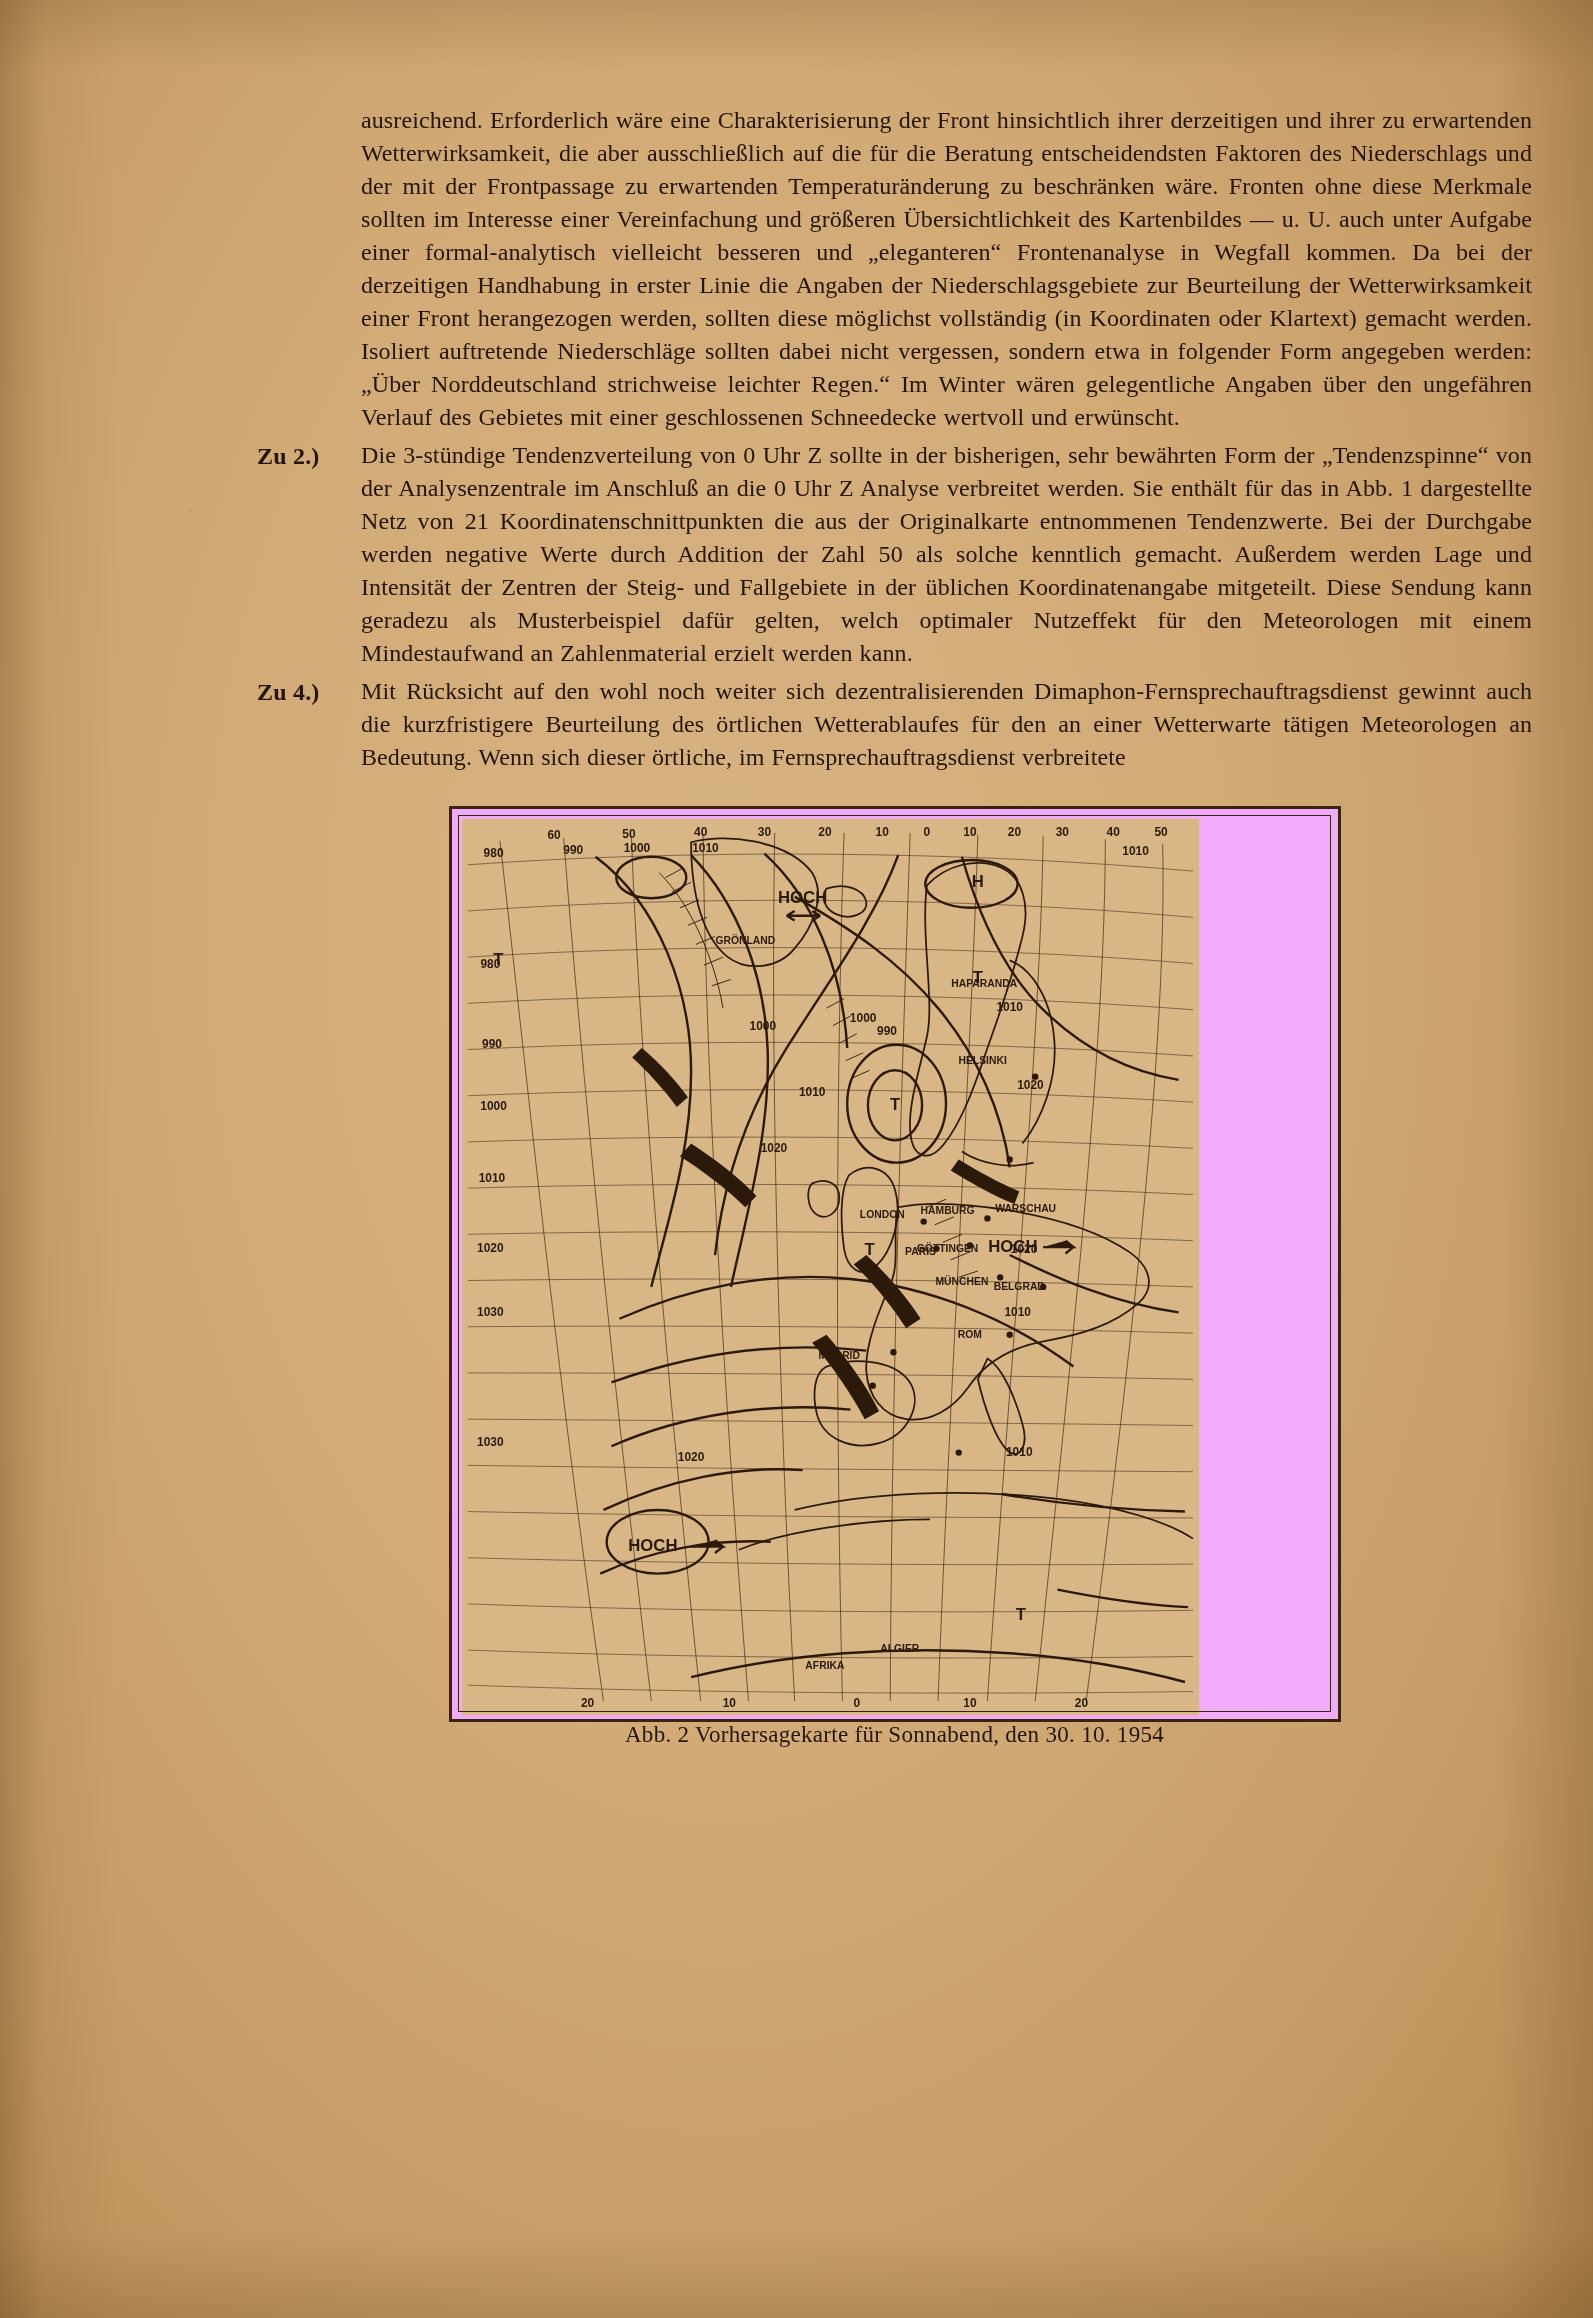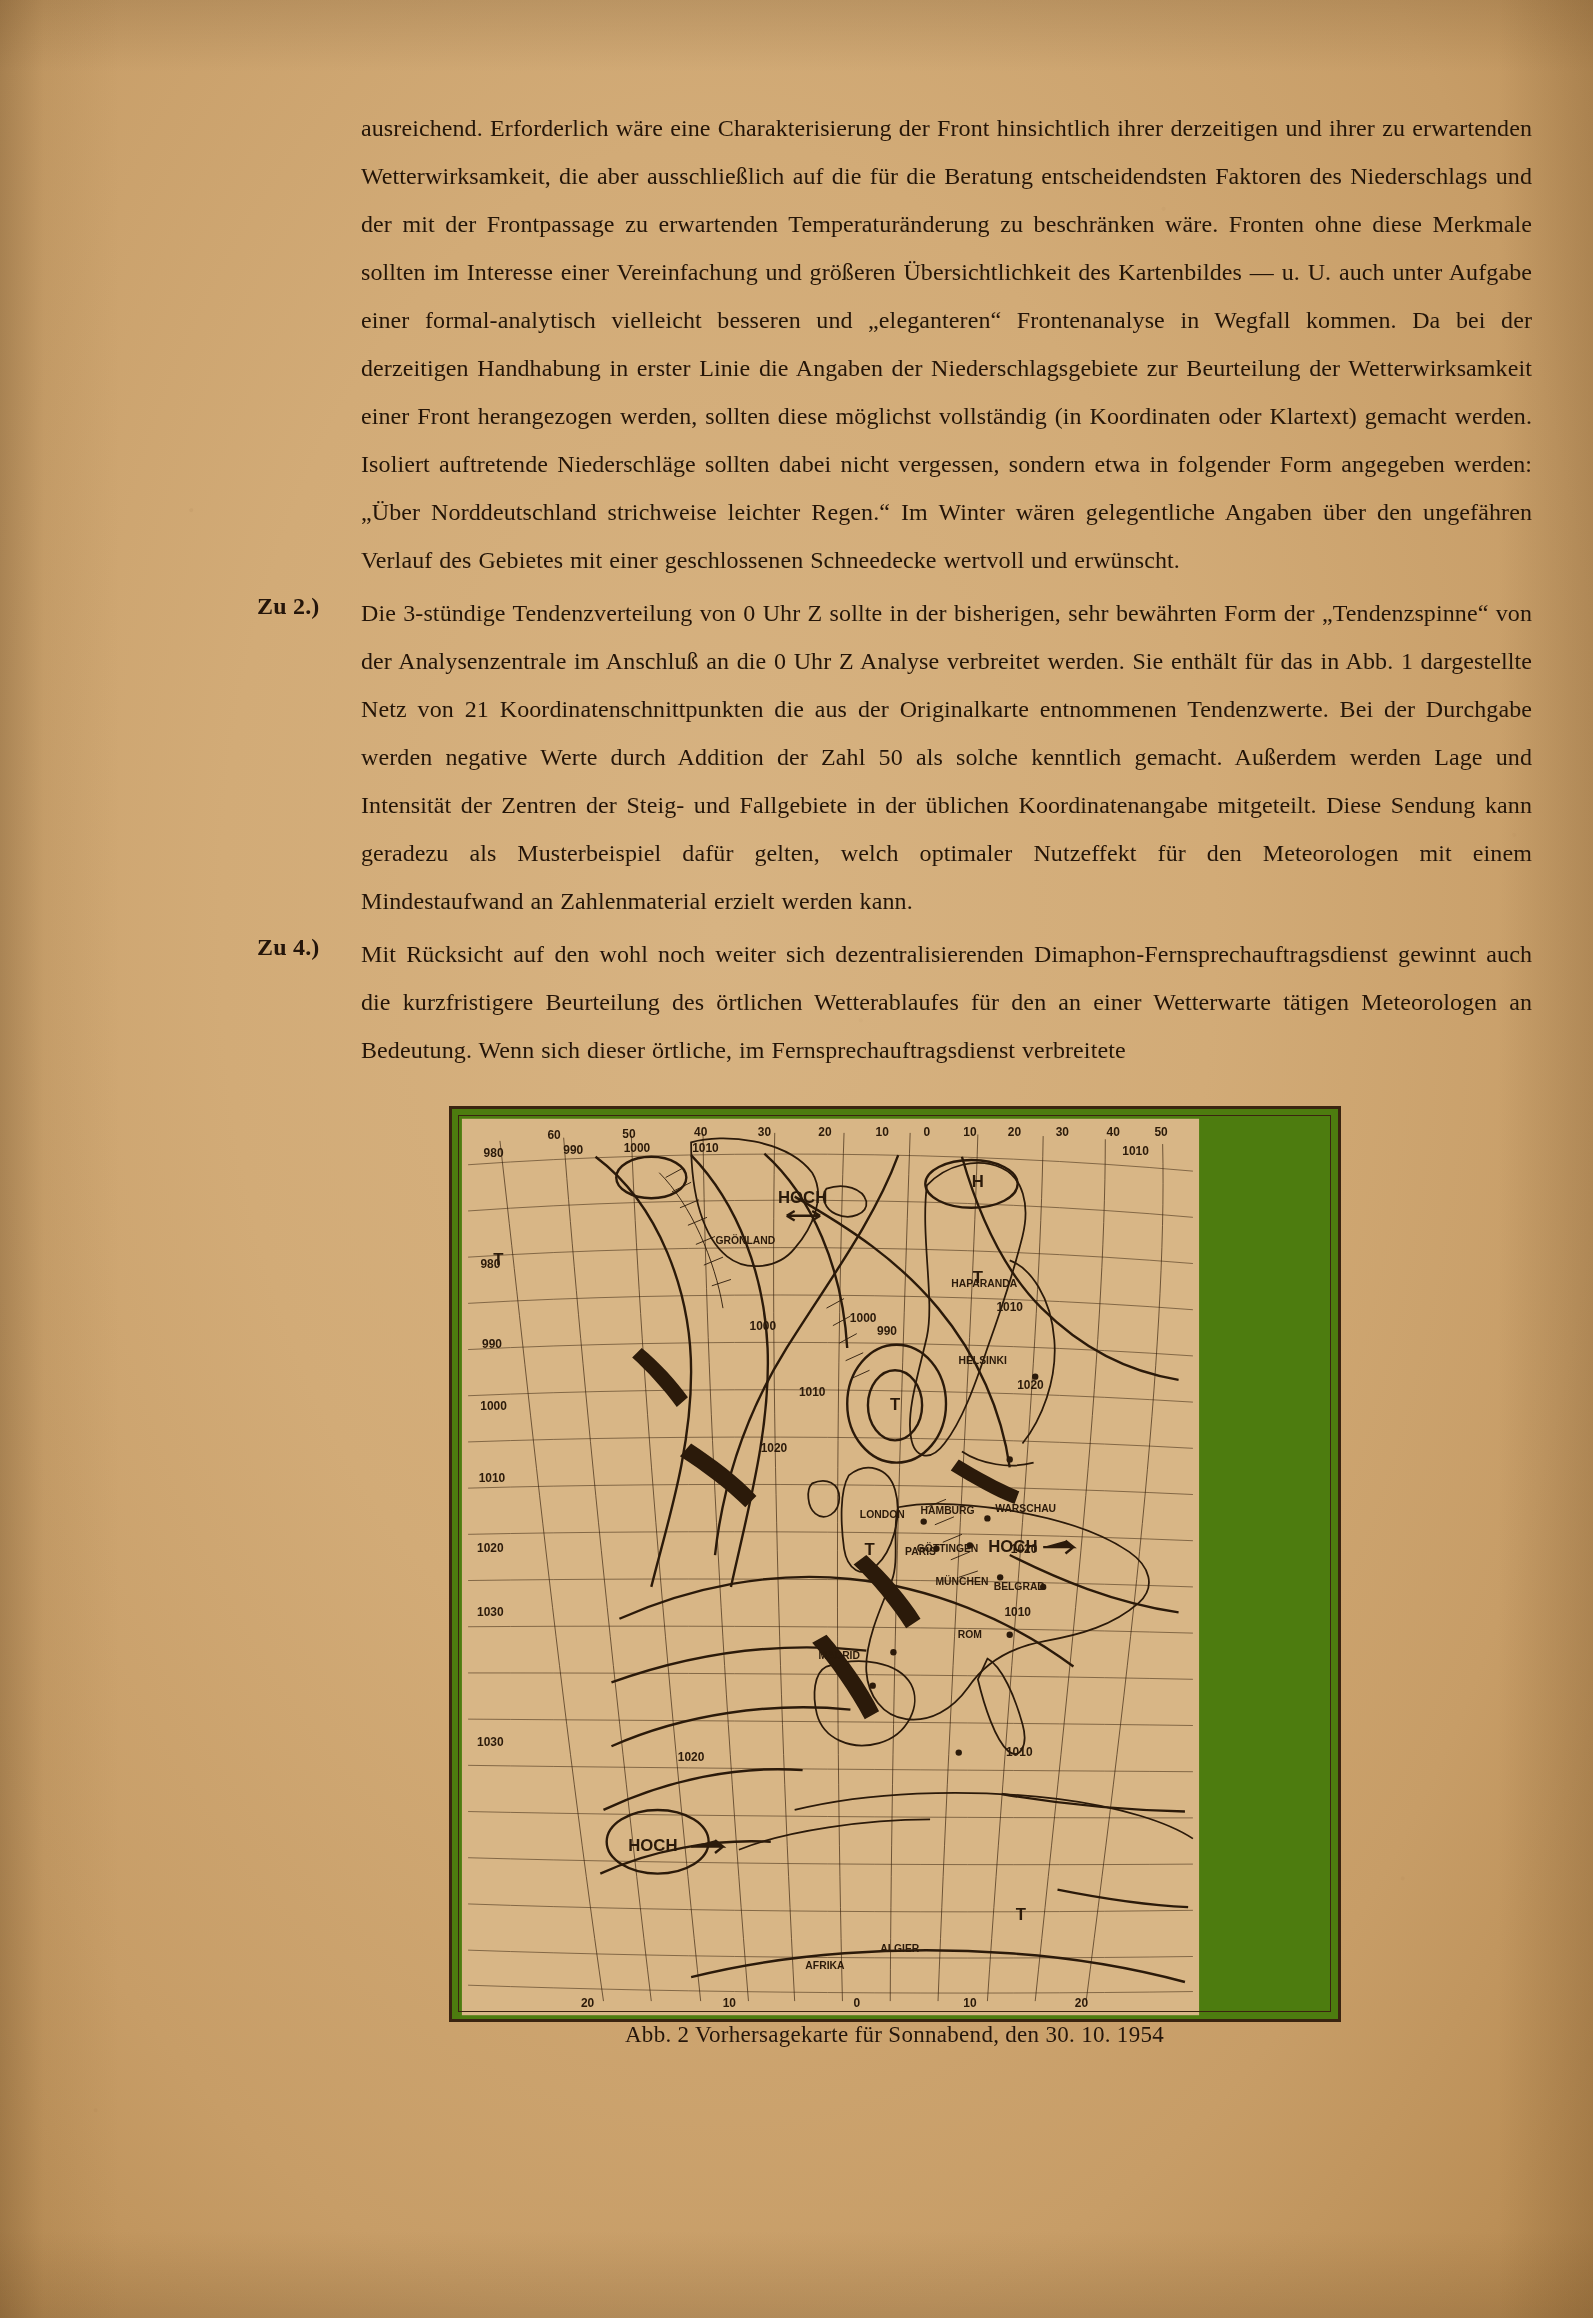--- a/index.html
+++ b/index.html
@@ -64,42 +64,42 @@
     width: 104px;
     font-size: 24px;
     color: #24150a;
     line-height: 35px;
     letter-spacing: 0.2px;
     font-weight: bold;
   }
   .para-body {
     flex: 1 1 auto;
     font-size: 24px;
-    line-height: 48px;
+    line-height: 33px;
     color: #241508;
     text-align: justify;
     text-justify: inter-word;
     letter-spacing: 0.1px;
     word-spacing: 0.8px;
   }
   .para.first .para-body { text-indent: 0; }
   .para.indented .para-body { }
 
   
   .figure {
     margin-top: 32px;
     display: flex;
     flex-direction: column;
     align-items: center;
   }
   .map-frame {
     width: 892px;
     height: 916px;
     border: 3.2px solid #3a2410;
-    background: #4d7c0f;
+    background: #f0abfc;
     position: relative;
     box-sizing: border-box;
     padding: 0;
     overflow: hidden;
   }
   .map-frame .inner-border {
     position: absolute;
     inset: 6.4px;
     border: 1.6px solid #3a2410;
     pointer-events: none;

